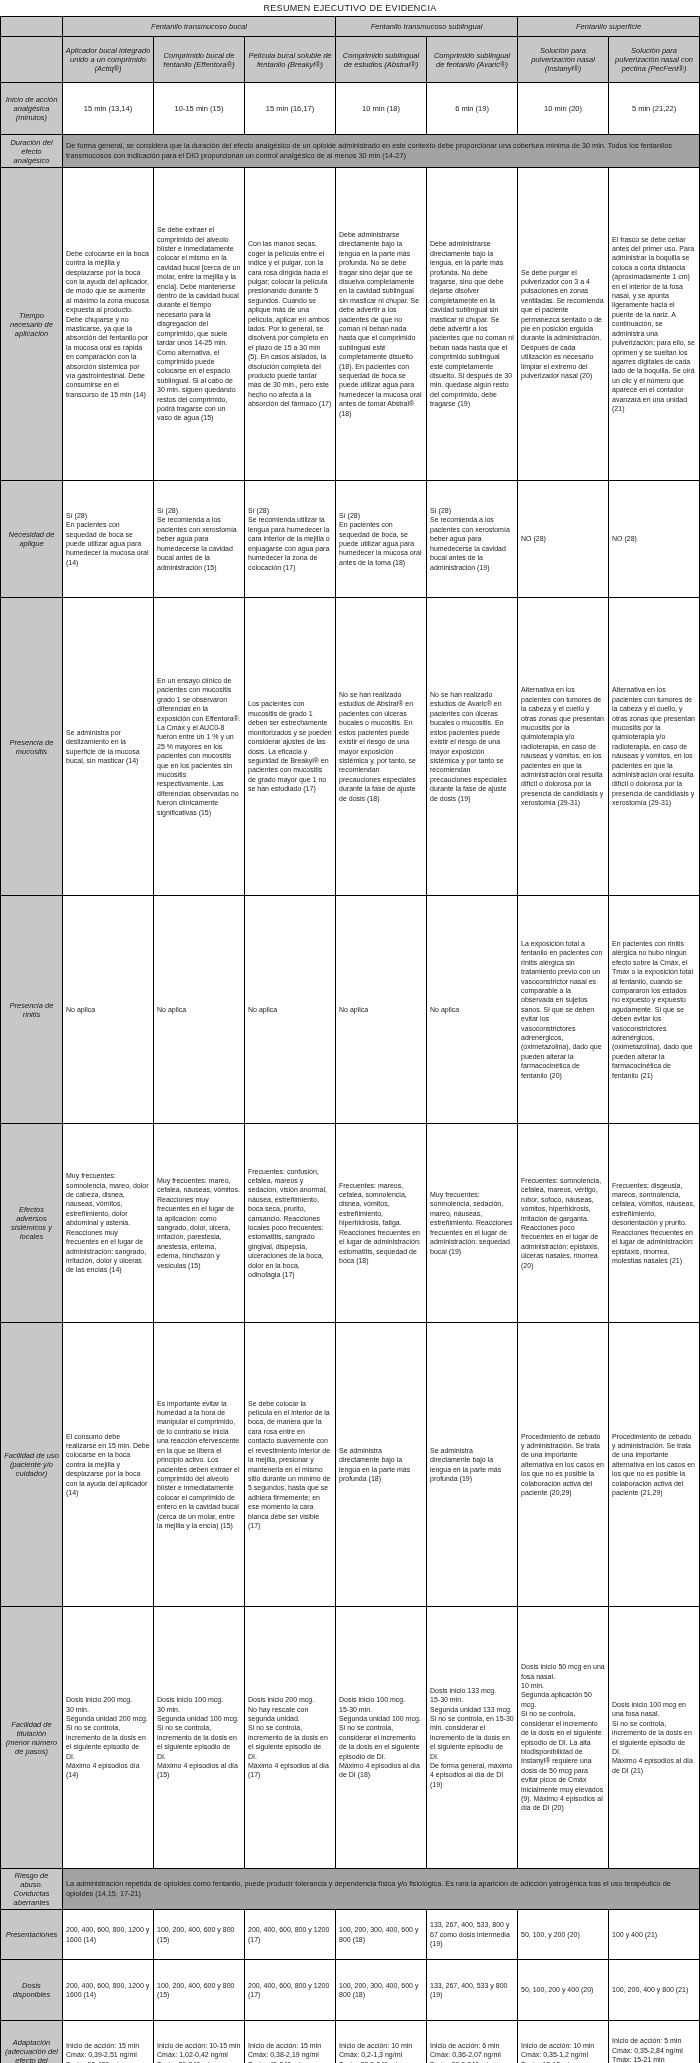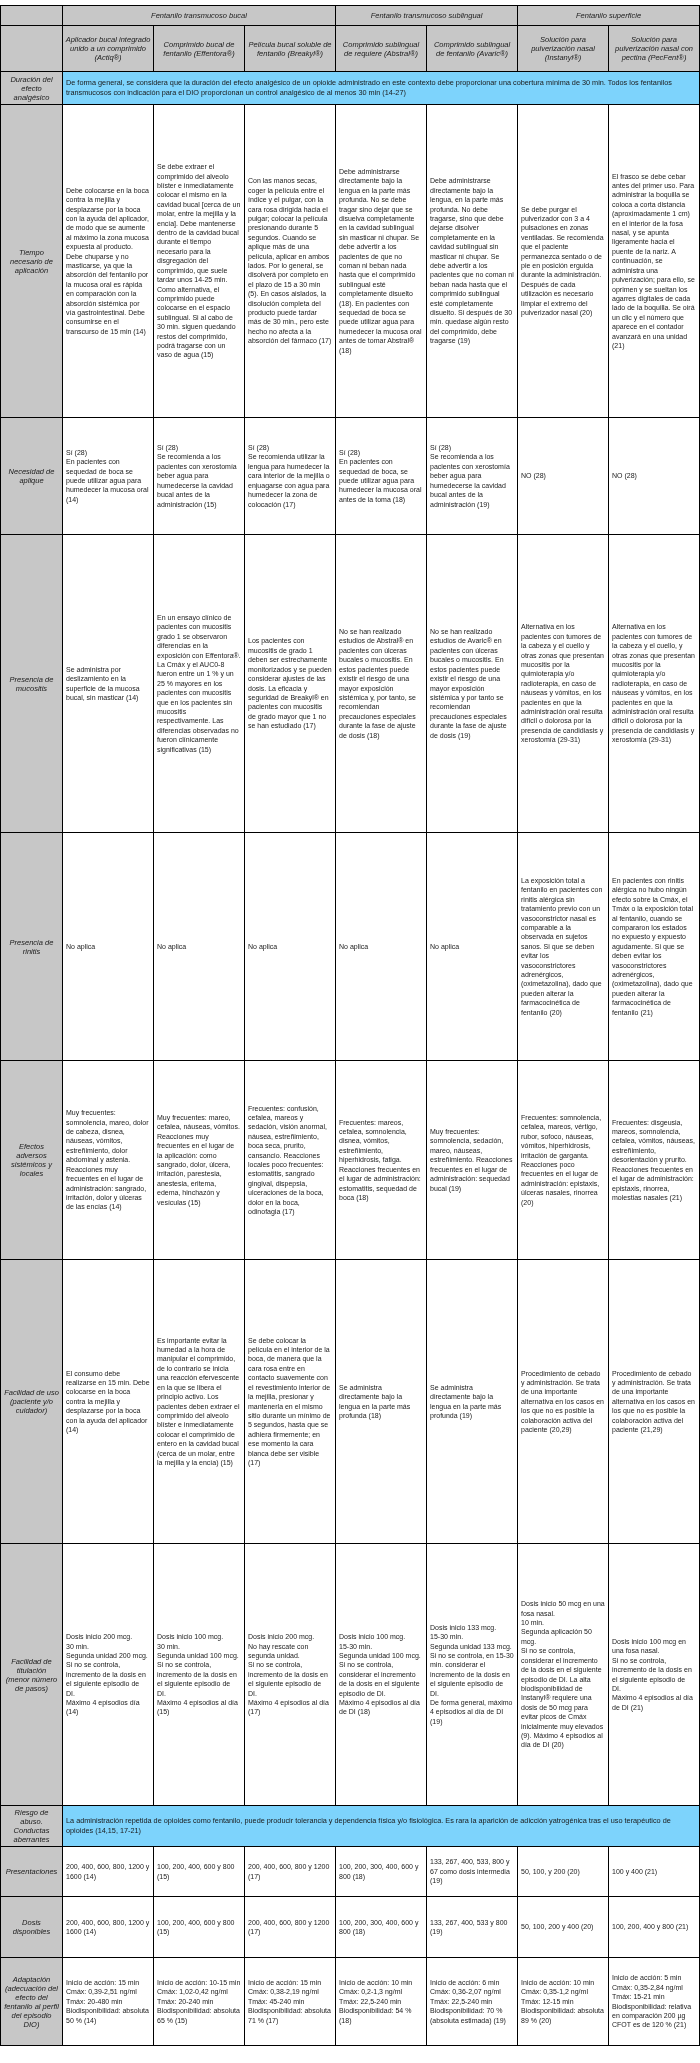--- a/index.html
+++ b/index.html
@@ -8,26 +8,27 @@
   .title-line { font-size:9px; line-height:11px; letter-spacing:.3px; }
   table { border-collapse:collapse; table-layout:fixed; width:699px; margin:0 auto; }
   col.c-label { width:62px; }
   col.c-col { width:91px; }
   th, td { border:1px solid #000; font-weight:normal; vertical-align:middle; padding:2px 3px; word-wrap:break-word; }
   thead th { background:#c7c7c7; font-style:italic; text-align:center; font-size:7.5px; line-height:9px; padding:1px 2px; }
   th.corner { background:#c7c7c7; }
   th.lbl { background:#c7c7c7; font-style:italic; text-align:center; font-size:7.5px; line-height:9px; }
   td.cell { font-size:7px; line-height:9.4px; text-align:left; white-space:pre-line; background:#fff; }
   tr.center-row td.cell { text-align:center; font-size:7.5px; white-space:normal; }
-  td.merged { font-size:7.3px; line-height:9.6px; text-align:left; background:#7dd3fc; }
+  td.merged { font-size:7.3px; line-height:9.6px; text-align:left; background:#a3a3a3; }
 </style>
 </head>
 <body>
 
 <div class="title-block">
+  <div class="title-line">RESUMEN EJECUTIVO DE EVIDENCIA</div>
 </div>
 
 <table>
   <colgroup>
     <col class="c-label">
     <col class="c-col">
       <col class="c-col">
       <col class="c-col">
       <col class="c-col">
       <col class="c-col">
@@ -39,27 +40,37 @@
       <th class="corner"></th>
       <th colspan="3">Fentanilo transmucoso bucal</th>
       <th colspan="2">Fentanilo transmucoso sublingual</th>
       <th colspan="2">Fentanilo superficie</th>
     </tr>
     <tr style="height:46px">
       <th class="corner"></th>
       <th>Aplicador bucal integrado unido a un comprimido (Actiq®)</th>
       <th>Comprimido bucal de fentanilo (Effentora®)</th>
       <th>Película bucal soluble de fentanilo (Breakyl®)</th>
-      <th>Comprimido sublingual de requiere (Abstral®)</th>
+      <th>Comprimido sublingual de estudios (Abstral®)</th>
       <th>Comprimido sublingual de fentanilo (Avaric®)</th>
       <th>Solución para pulverización nasal (Instanyl®)</th>
       <th>Solución para pulverización nasal con pectina (PecFent®)</th>
     </tr>
   </thead>
   <tbody>
+    <tr class="center-row" style="height:52px">
+      <th class="lbl">Inicio de acción analgésica (minutos)</th>
+      <td class="cell">15 min (13,14)</td>
+      <td class="cell">10-15 min (15)</td>
+      <td class="cell">15 min (16,17)</td>
+      <td class="cell">10 min (18)</td>
+      <td class="cell">6 min (19)</td>
+      <td class="cell">10 min (20)</td>
+      <td class="cell">5 min (21,22)</td>
+    </tr>
     <tr style="height:33px">
       <th class="lbl">Duración del efecto analgésico</th>
       <td class="merged" colspan="7">De forma general, se considera que la duración del efecto analgésico de un opioide administrado en este contexto debe proporcionar una cobertura mínima de 30 min. Todos los fentanilos transmucosos con indicación para el DIO proporcionan un control analgésico de al menos 30 min (14-27)</td>
     </tr>
     <tr style="height:313px">
       <th class="lbl">Tiempo necesario de aplicación</th>
       <td class="cell">Debe colocarse en la boca contra la mejilla y desplazarse por la boca con la ayuda del aplicador, de modo que se aumente al máximo la zona mucosa expuesta al producto. Debe chuparse y no masticarse, ya que la absorción del fentanilo por la mucosa oral es rápida en comparación con la absorción sistémica por vía gastrointestinal. Debe consumirse en el transcurso de 15 min (14)</td>
       <td class="cell">Se debe extraer el comprimido del alveolo blíster e inmediatamente colocar el mismo en la cavidad bucal [cerca de un molar, entre la mejilla y la encía]. Debe mantenerse dentro de la cavidad bucal durante el tiempo necesario para la disgregación del comprimido, que suele tardar unos 14-25 min. Como alternativa, el comprimido puede colocarse en el espacio sublingual. Si al cabo de 30 min. siguen quedando restos del comprimido, podrá tragarse con un vaso de agua (15)</td>
       <td class="cell">Con las manos secas, coger la película entre el índice y el pulgar, con la cara rosa dirigida hacia el pulgar; colocar la película presionando durante 5 segundos. Cuando se aplique más de una película, aplicar en ambos lados. Por lo general, se disolverá por completo en el plazo de 15 a 30 min (5). En casos aislados, la disolución completa del producto puede tardar más de 30 min., pero este hecho no afecta a la absorción del fármaco (17)</td>
       <td class="cell">Debe administrarse directamente bajo la lengua en la parte más profunda. No se debe tragar sino dejar que se disuelva completamente en la cavidad sublingual sin masticar ni chupar. Se debe advertir a los pacientes de que no coman ni beban nada hasta que el comprimido sublingual esté completamente disuelto (18). En pacientes con sequedad de boca se puede utilizar agua para humedecer la mucosa oral antes de tomar Abstral® (18)</td>

